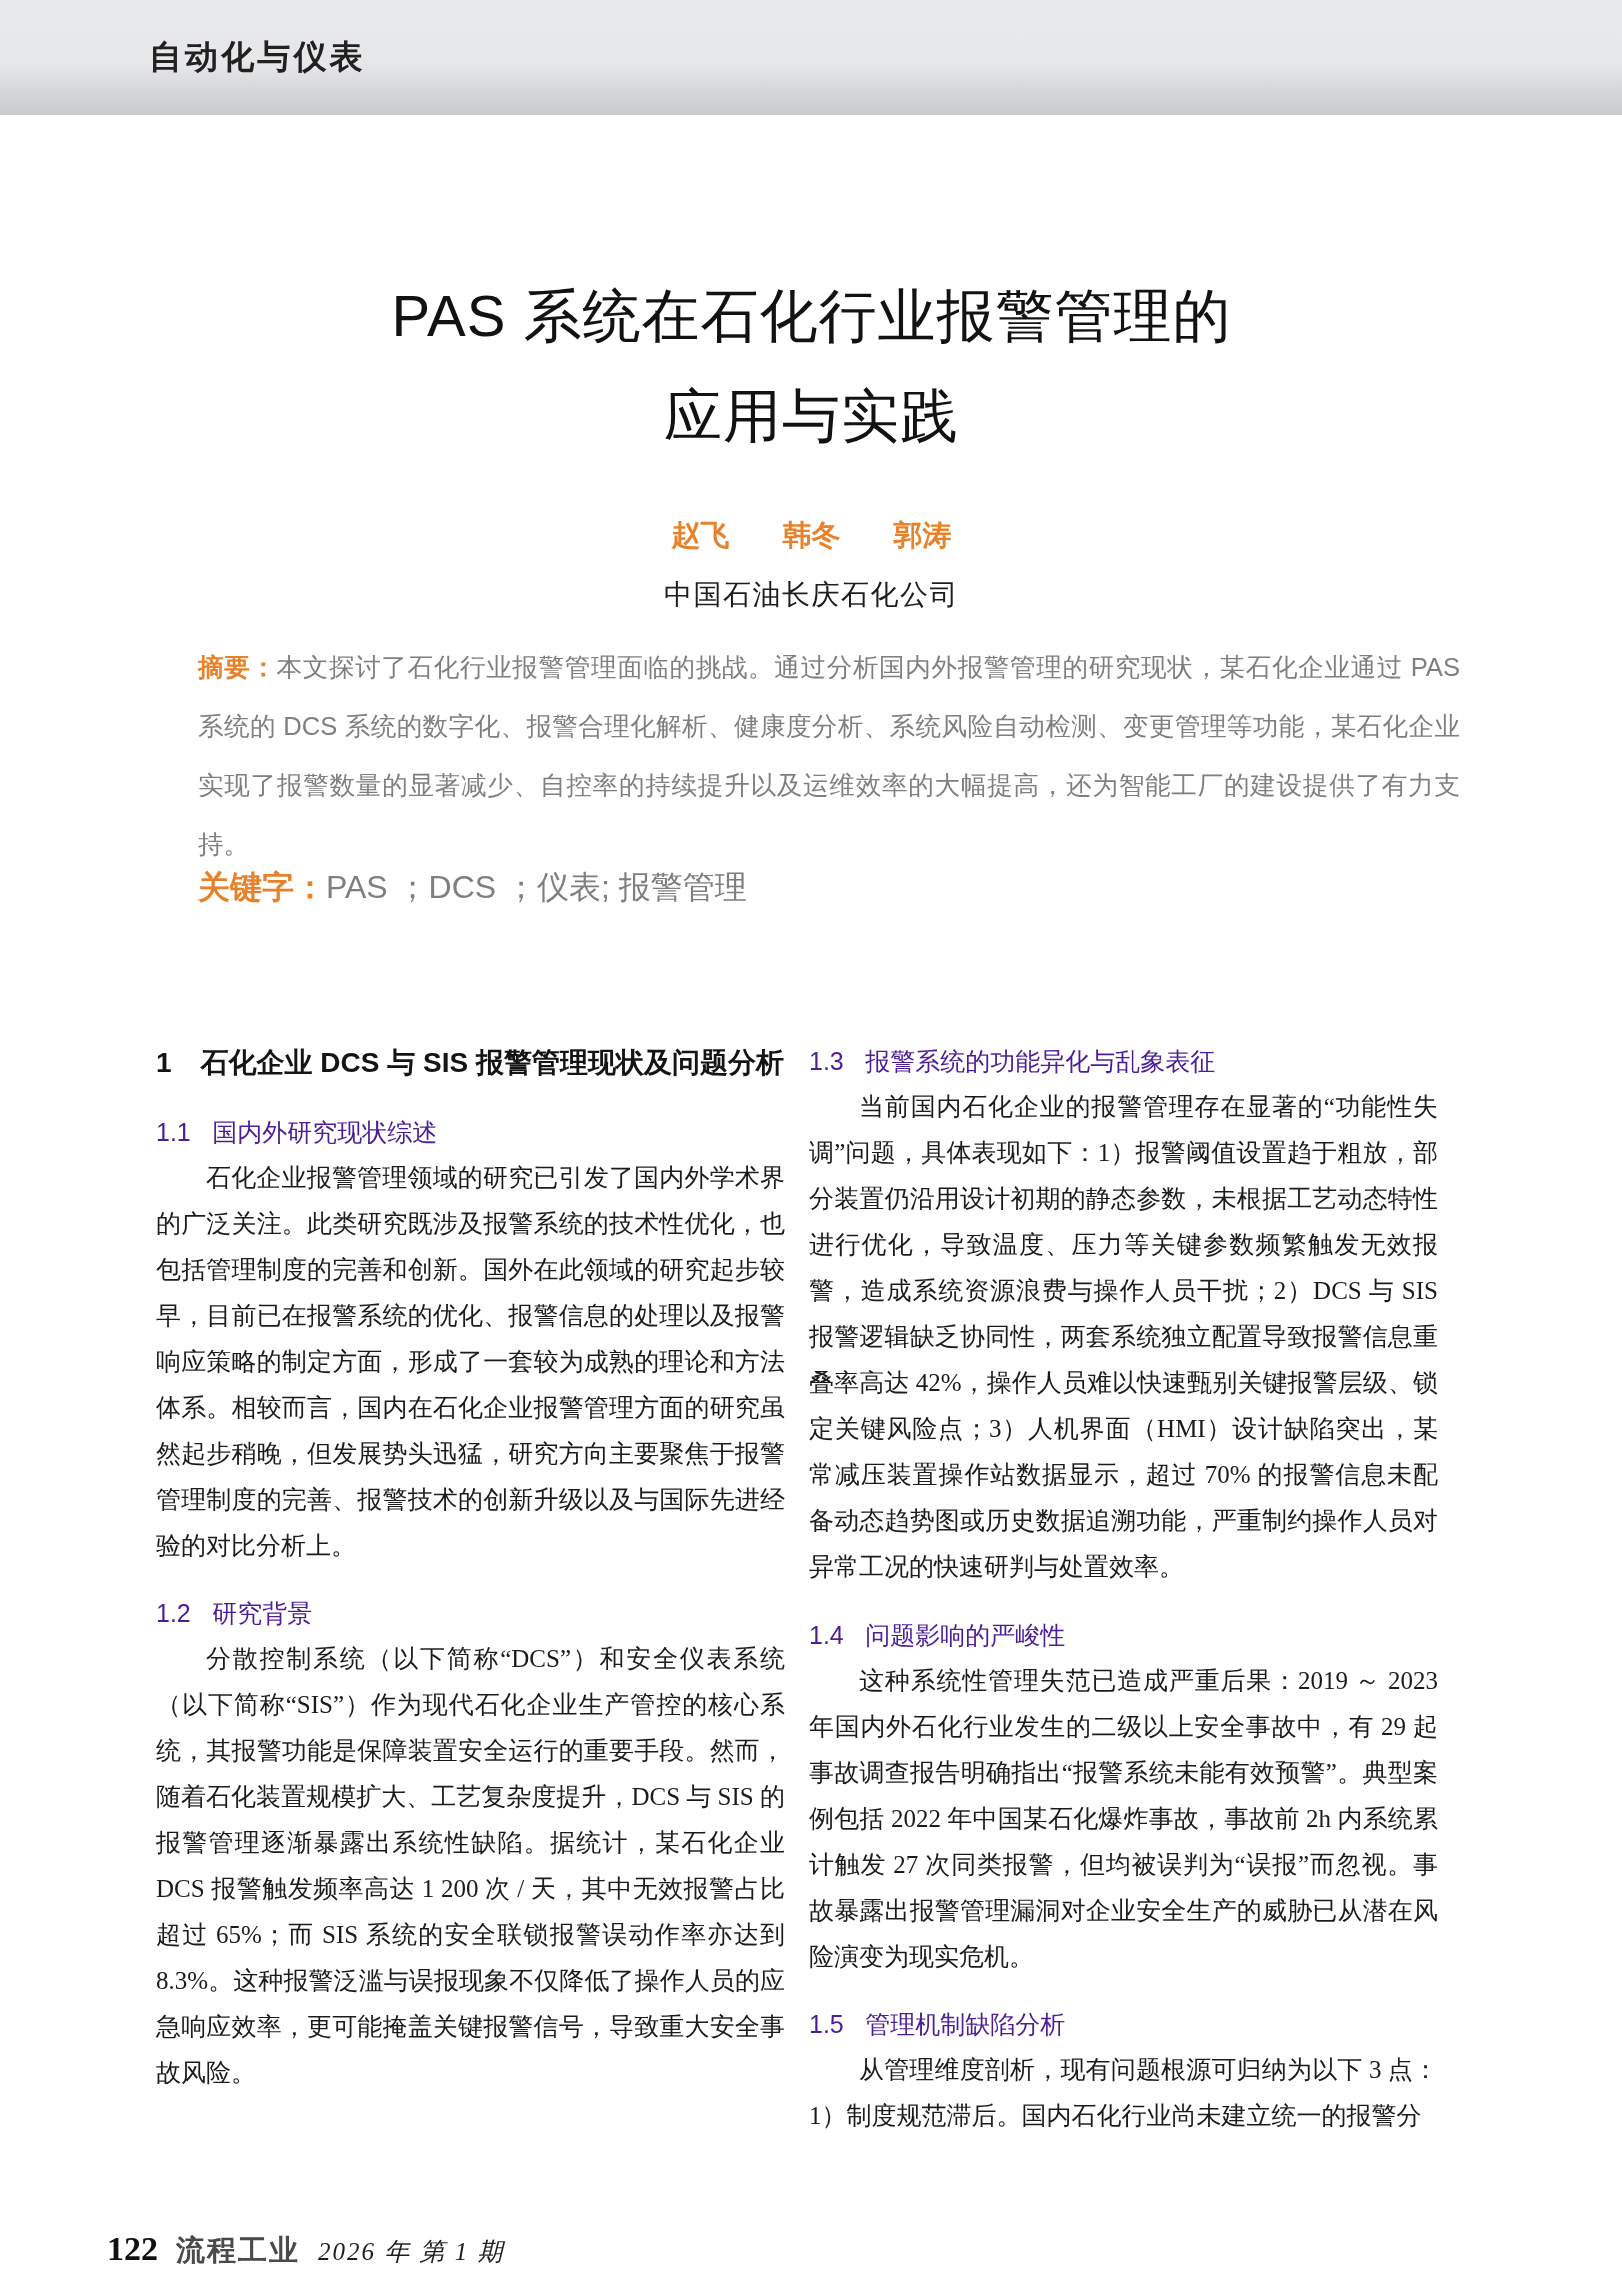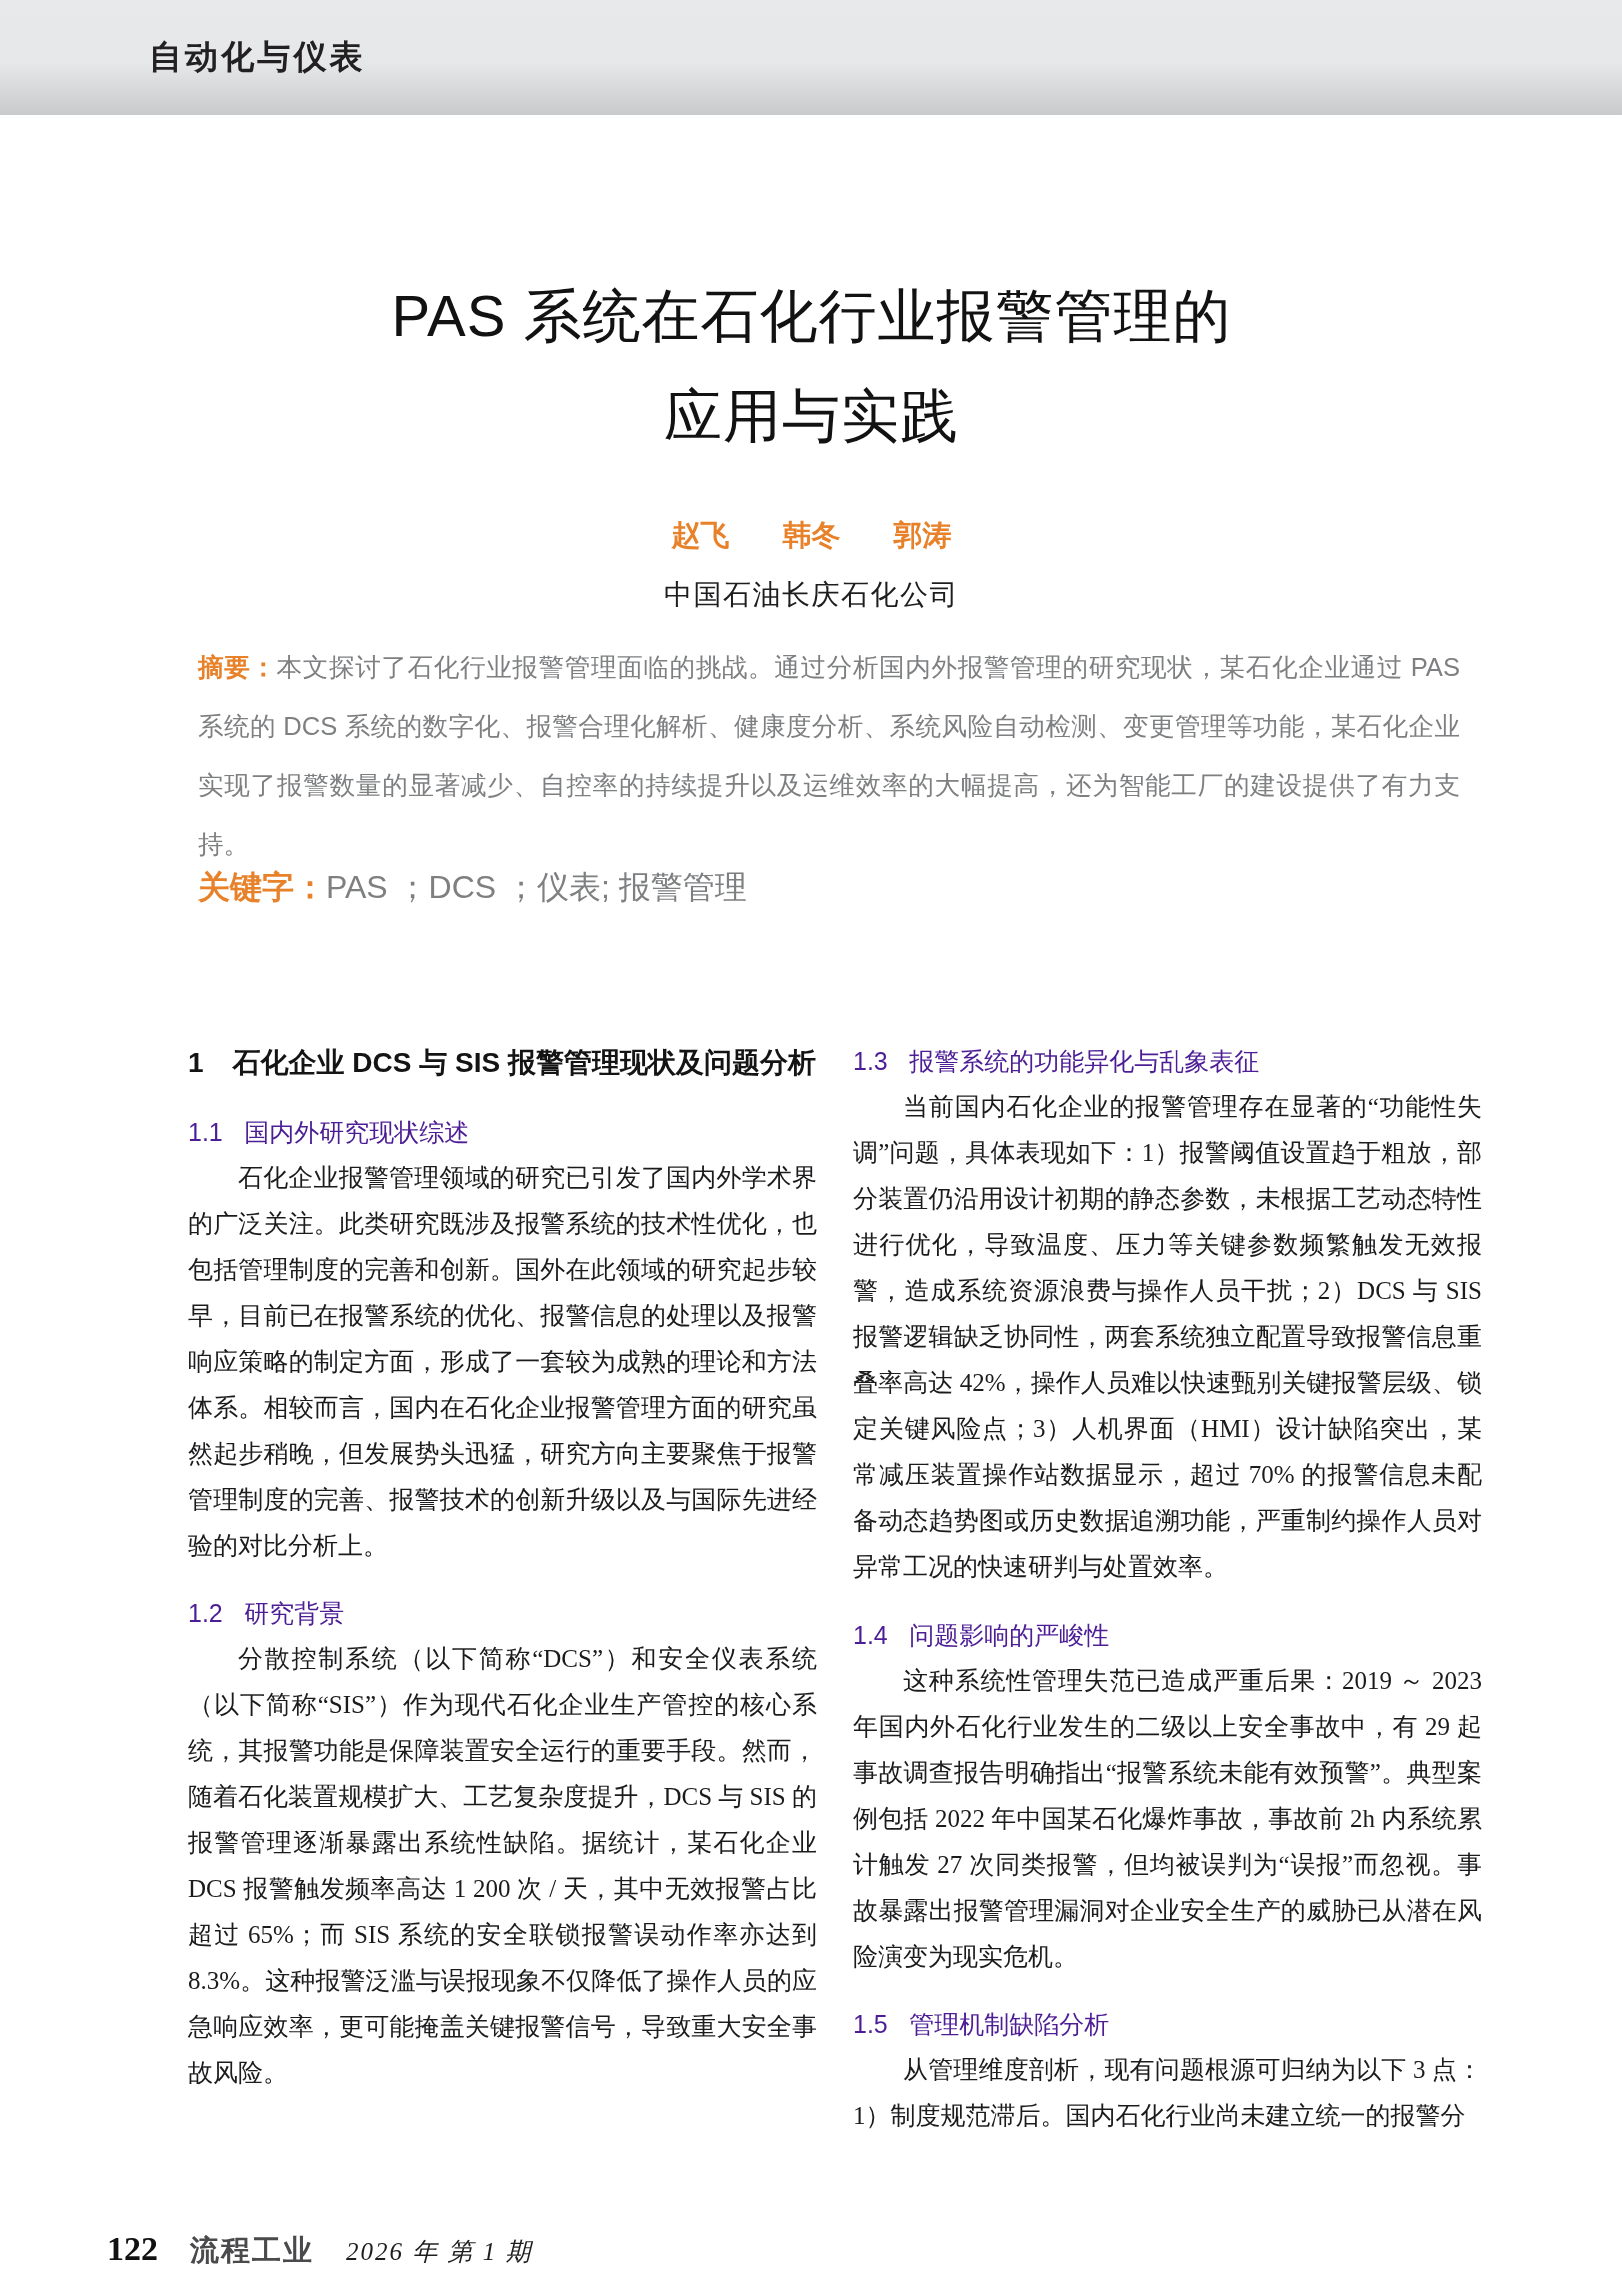--- a/index.html
+++ b/index.html
@@ -42,42 +42,42 @@
     text-align:justify;color:#7E7F81;
   }
   .accent-label{color:#E8822A;font-weight:700;}
   .keywords{
     position:absolute;top:869px;left:198px;width:1262px;margin:0;
     font-family:var(--sans);font-size:32px;line-height:36px;color:#7E7F81;
   }
   
   .columns{
     position:absolute;top:1038px;left:156px;width:1311px;
-    display:flex;gap:36px;margin-left:32px;
+    display:flex;gap:24px;
   }
   .col{width:629px;flex:0 0 629px;}
   h2.sec{
     margin:0;font-family:var(--sans);font-weight:700;font-size:28px;
     line-height:49px;color:#141414;
   }
   h2.sec .num{margin-right:29px;}
   h3.sub{
     margin:21.5px 0 0 0;font-family:var(--sans);font-weight:400;font-size:25px;
     line-height:46px;color:#4c1d95;
   }
   h3.sub .num{margin-right:21.5px;}
   h3.sub.first{margin-top:0;}
   p.body{
     margin:0;font-family:var(--serif);font-size:25px;line-height:46px;
     text-align:justify;text-indent:2em;color:#1b1b1d;
   }
   
   .footer{
     position:absolute;top:2230px;left:107px;
-    display:flex;align-items:baseline;gap:32px;
+    display:flex;align-items:baseline;gap:18px;
   }
   .page-no{font-family:var(--serif);font-weight:700;font-size:34px;color:#111;}
   .journal-name{font-family:var(--serif);font-weight:700;font-size:29px;color:#4A4A4C;letter-spacing:2px;text-align:right;}
   .issue{font-family:var(--serif);font-size:25px;color:#1d1d1f;letter-spacing:2px;font-style:italic;}
 </style>
 </head>
 <body>
 
 <div class="band">
   <div class="band-label">自动化与仪表</div>

